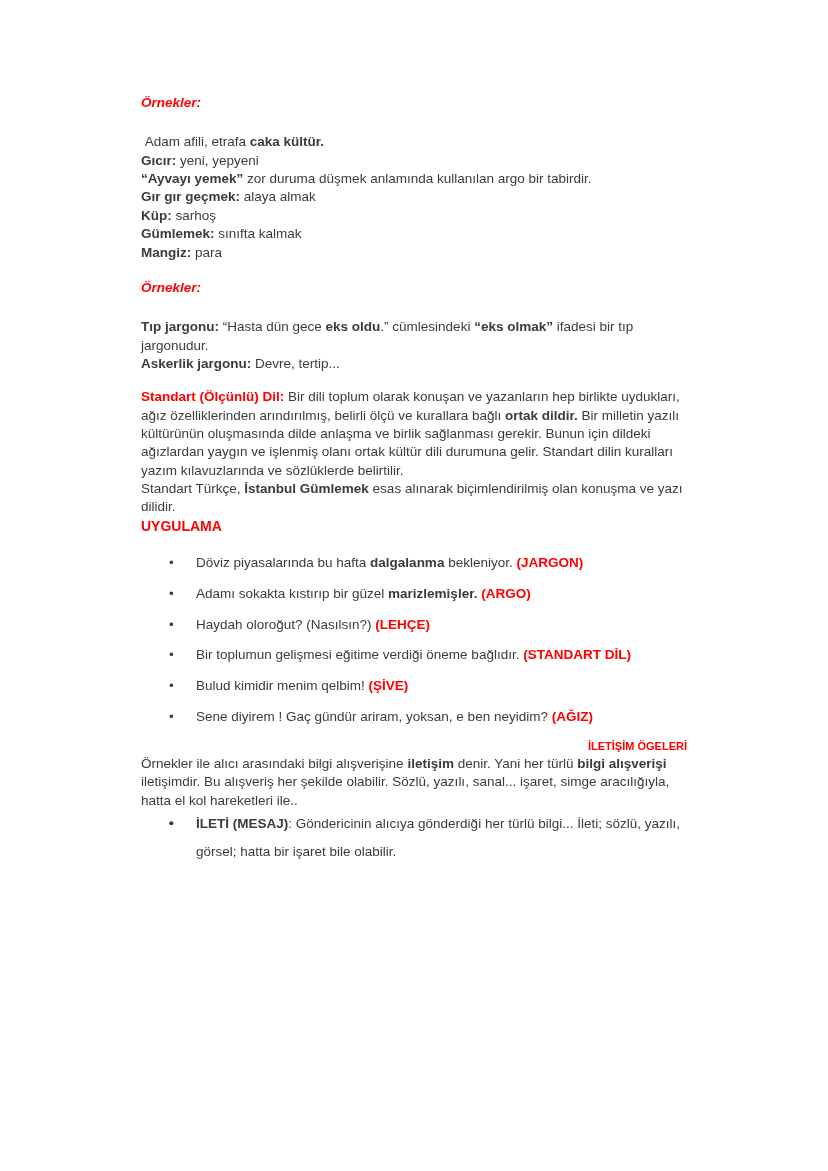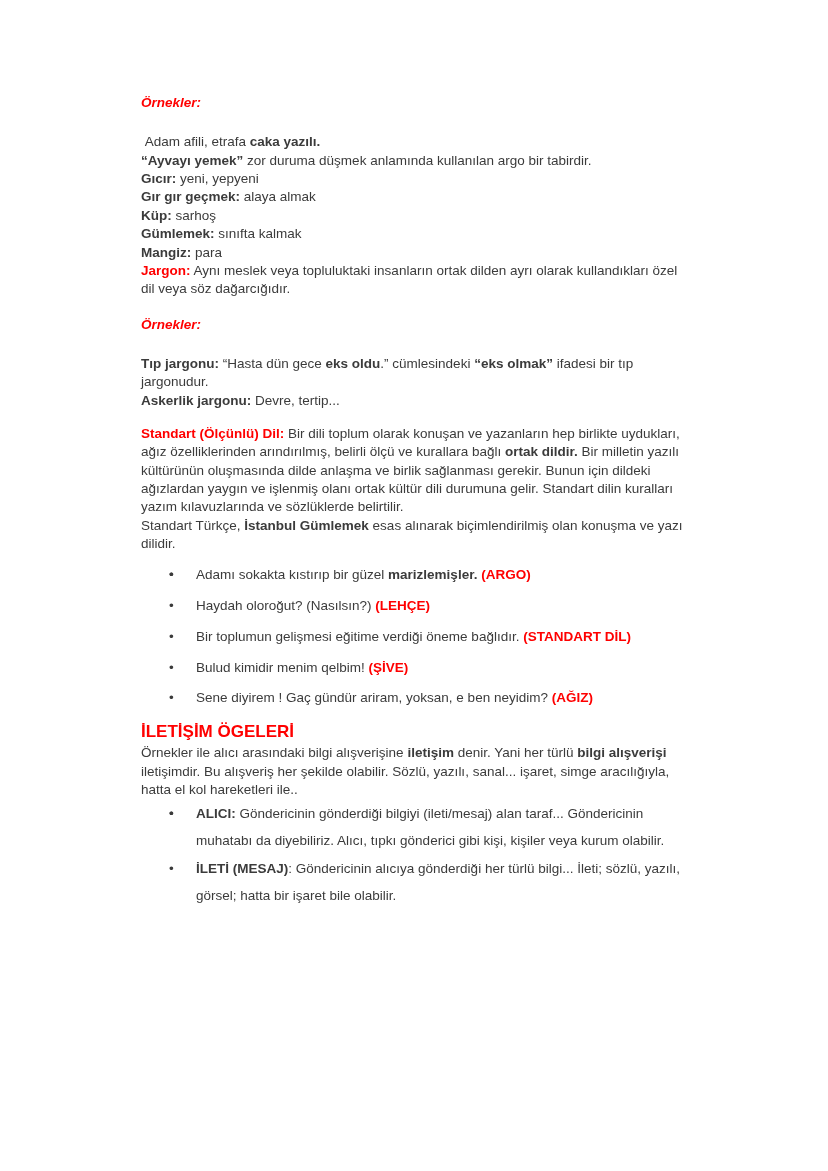--- a/index.html
+++ b/index.html
@@ -24,64 +24,64 @@
   .seg.red { color: var(--accent, #ff0000); }
   .blk { margin: 0; }
   .blk p, p.blk { margin: 0; }
 
   .v-ornekler        { margin-bottom: 21px; }
   .v-examples        { margin-bottom: 17px; }
   .v-jargon-examples { margin-bottom: 15px; }
   .v-standart        { margin-bottom: 15px; }
   .v-standart-turkce { margin-bottom: 18px; }
   .v-uygulama        { margin-bottom: 18px; font-size: 14px; }
-  .v-iletisim-title  { text-align: left; margin-bottom: 1px; font-size: 17px; }
+  .v-iletisim-title  { text-align: right; margin-bottom: 1px; font-size: 11px; }
   .v-iletisim-intro  { margin-bottom: 15px; }
 
   ul.blk { list-style: none; margin: 0; padding: 0 0 0 55px; }
   ul.blk li { position: relative; }
   .bullet { position: absolute; left: -27px; top: 0; }
 
   .v-uygulama-list { margin-bottom: 46px; }
   .v-uygulama-list li { margin-bottom: 12.5px; }
 
   .v-ogeler-list { line-height: 2.04; }
   .v-ogeler-list li { margin-bottom: 0; }
   .v-ogeler-list .bullet { line-height: 2.04; }
 </style>
 </head>
 <body>
 
 <main class="page">
     <div class="blk v-ornekler"><span class="seg b i red">Örnekler:</span></div>
     <div class="blk v-examples">
-      <div class="line"><span class="seg"> Adam afili, etrafa </span><span class="seg b">caka yazılı.</span></div>
+      <div class="line"><span class="seg"> Adam afili, etrafa </span><span class="seg b">caka kültür.</span></div>
+      <div class="line"><span class="seg b">Gıcır:</span><span class="seg"> yeni, yepyeni</span></div>
       <div class="line"><span class="seg b">“Ayvayı yemek”</span><span class="seg"> zor duruma düşmek anlamında kullanılan argo bir tabirdir.</span></div>
-      <div class="line"><span class="seg b">Gıcır:</span><span class="seg"> yeni, yepyeni</span></div>
       <div class="line"><span class="seg b">Gır gır geçmek:</span><span class="seg"> alaya almak</span></div>
       <div class="line"><span class="seg b">Küp:</span><span class="seg"> sarhoş</span></div>
       <div class="line"><span class="seg b">Gümlemek:</span><span class="seg"> sınıfta kalmak</span></div>
       <div class="line"><span class="seg b">Mangiz:</span><span class="seg"> para</span></div>
-      <div class="line"><span class="seg b red">Jargon:</span><span class="seg"> Aynı meslek veya topluluktaki insanların ortak dilden ayrı olarak kullandıkları özel dil veya söz dağarcığıdır.</span></div>
     </div>
     <div class="blk v-ornekler"><span class="seg b i red">Örnekler:</span></div>
     <div class="blk v-jargon-examples">
       <div class="line"><span class="seg b">Tıp jargonu:</span><span class="seg"> “Hasta dün gece </span><span class="seg b">eks oldu</span><span class="seg">.” cümlesindeki </span><span class="seg b">“eks olmak”</span><span class="seg"> ifadesi bir tıp jargonudur.</span></div>
       <div class="line"><span class="seg b">Askerlik jargonu:</span><span class="seg"> Devre, tertip...</span></div>
     </div>
     <p class="blk v-standart"><span class="seg b red">Standart (Ölçünlü) Dil:</span><span class="seg"> Bir dili toplum olarak konuşan ve yazanların hep birlikte uydukları, ağız özelliklerinden arındırılmış, belirli ölçü ve kurallara bağlı </span><span class="seg b">ortak dildir.</span><span class="seg"> Bir milletin yazılı kültürünün oluşmasında dilde anlaşma ve birlik sağlanması gerekir. Bunun için dildeki ağızlardan yaygın ve işlenmiş olanı ortak kültür dili durumuna gelir. Standart dilin kuralları yazım kılavuzlarında ve sözlüklerde belirtilir.</span></p>
     <p class="blk v-standart-turkce"><span class="seg">Standart Türkçe, </span><span class="seg b">İstanbul Gümlemek</span><span class="seg"> esas alınarak biçimlendirilmiş olan konuşma ve yazı dilidir.</span></p>
+    <div class="blk v-uygulama"><span class="seg b red">UYGULAMA</span></div>
     <ul class="blk v-uygulama-list">
-      <li><span class="bullet">•</span></li>
+      <li><span class="bullet">•</span><span><span class="seg">Döviz piyasalarında bu hafta </span><span class="seg b">dalgalanma</span><span class="seg"> bekleniyor. </span><span class="seg b red">(JARGON)</span></span></li>
       <li><span class="bullet">•</span><span><span class="seg">Adamı sokakta kıstırıp bir güzel </span><span class="seg b">marizlemişler.</span><span class="seg"> </span><span class="seg b red">(ARGO)</span></span></li>
       <li><span class="bullet">•</span><span><span class="seg">Haydah oloroğut? (Nasılsın?) </span><span class="seg b red">(LEHÇE)</span></span></li>
       <li><span class="bullet">•</span><span><span class="seg">Bir toplumun gelişmesi eğitime verdiği öneme bağlıdır. </span><span class="seg b red">(STANDART DİL)</span></span></li>
       <li><span class="bullet">•</span><span><span class="seg">Bulud kimidir menim qelbim! </span><span class="seg b red">(ŞİVE)</span></span></li>
       <li><span class="bullet">•</span><span><span class="seg">Sene diyirem ! Gaç gündür ariram, yoksan, e ben neyidim? </span><span class="seg b red">(AĞIZ)</span></span></li>
     </ul>
     <div class="blk v-iletisim-title"><span class="seg b red">İLETİŞİM ÖGELERİ</span></div>
     <p class="blk v-iletisim-intro"><span class="seg">Örnekler ile alıcı arasındaki bilgi alışverişine </span><span class="seg b">iletişim</span><span class="seg"> denir. Yani her türlü </span><span class="seg b">bilgi alışverişi</span><span class="seg"> iletişimdir. Bu alışveriş her şekilde olabilir. Sözlü, yazılı, sanal... işaret, simge aracılığıyla, hatta el kol hareketleri ile..</span></p>
     <ul class="blk v-ogeler-list">
       <li><span class="bullet">•</span></li>
-      <li><span class="bullet">•</span><span><span class="seg b">ALICI:</span><span class="seg"> Göndericinin gönderdiği bilgiyi (ileti/mesaj) alan taraf... Göndericinin muhatabı da diyebiliriz. Alıcı, tıpkı gönderici gibi kişi, kişiler veya kurum olabilir.</span></span></li>
+      <li><span class="bullet">•</span></li>
       <li><span class="bullet">•</span><span><span class="seg b">İLETİ (MESAJ)</span><span class="seg">: Göndericinin alıcıya gönderdiği her türlü bilgi... İleti; sözlü, yazılı, görsel; hatta bir işaret bile olabilir.</span></span></li>
     </ul>
   </main>
 
 </body></html>

